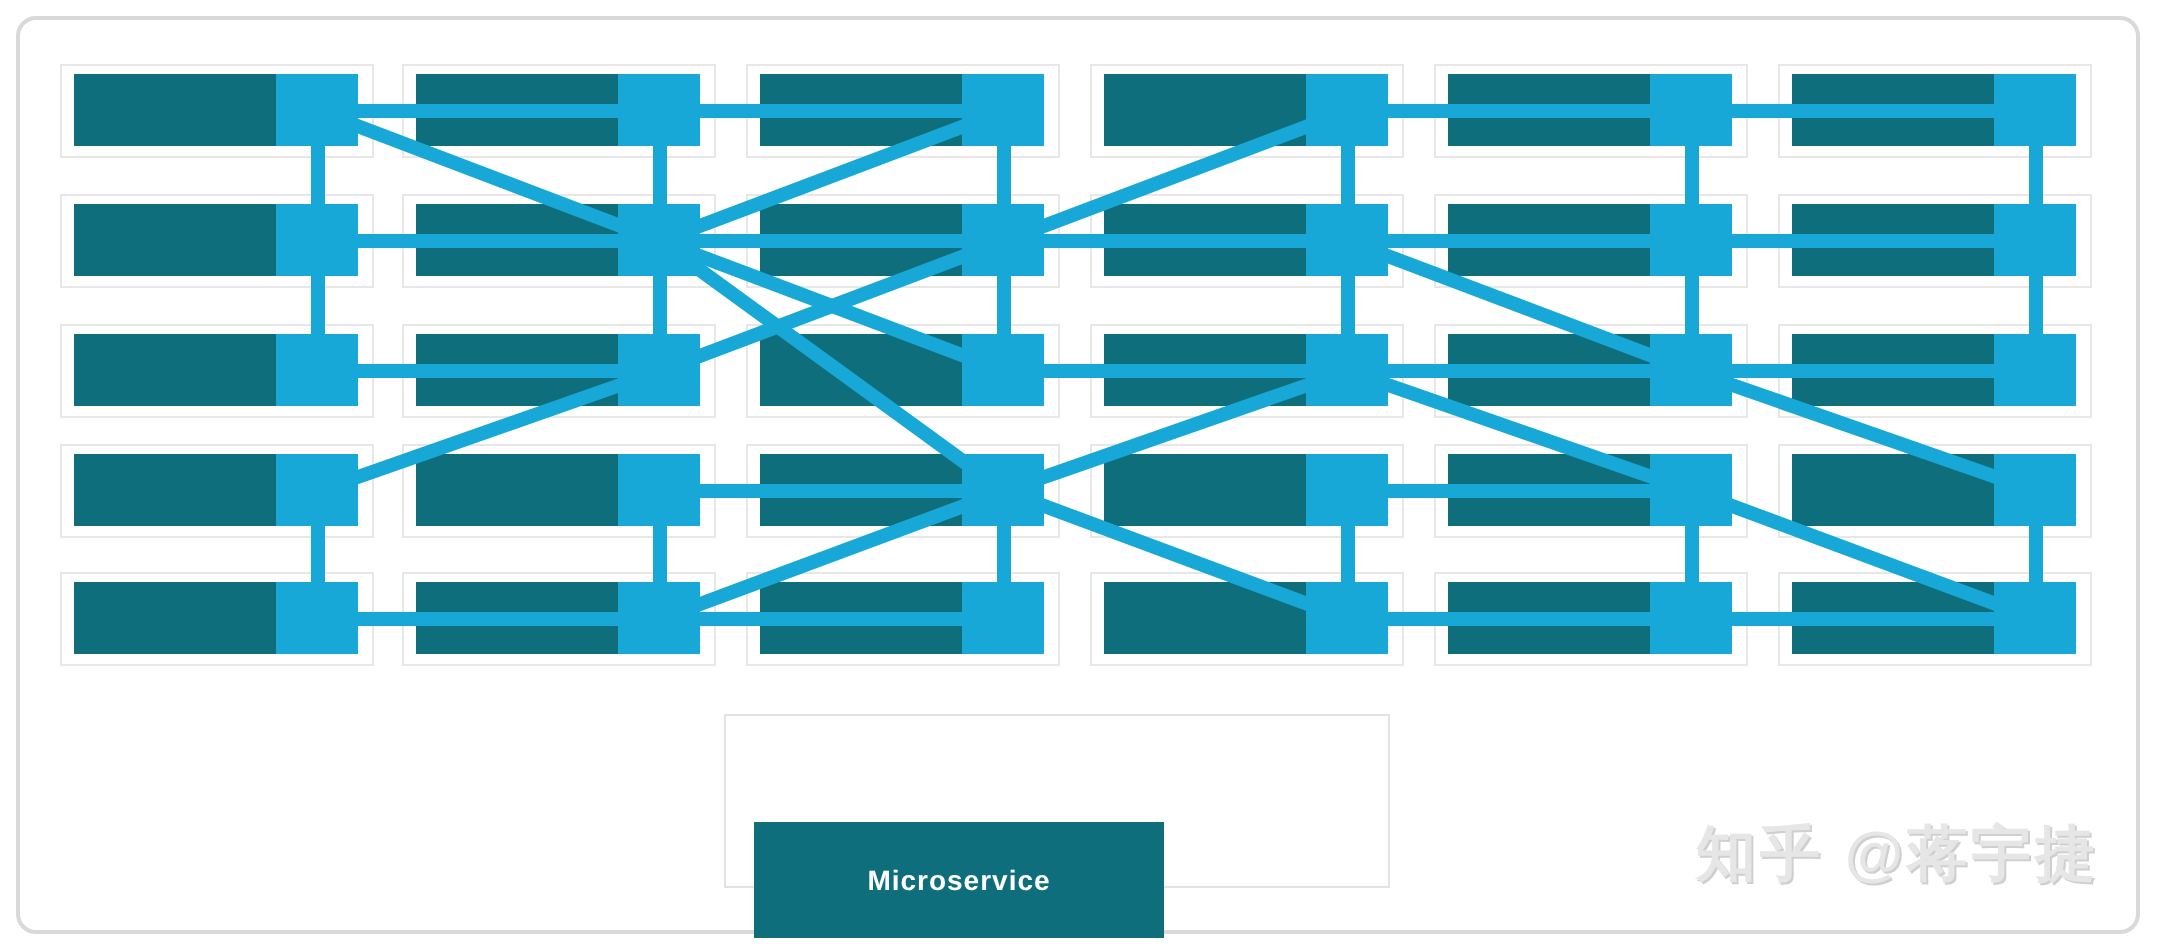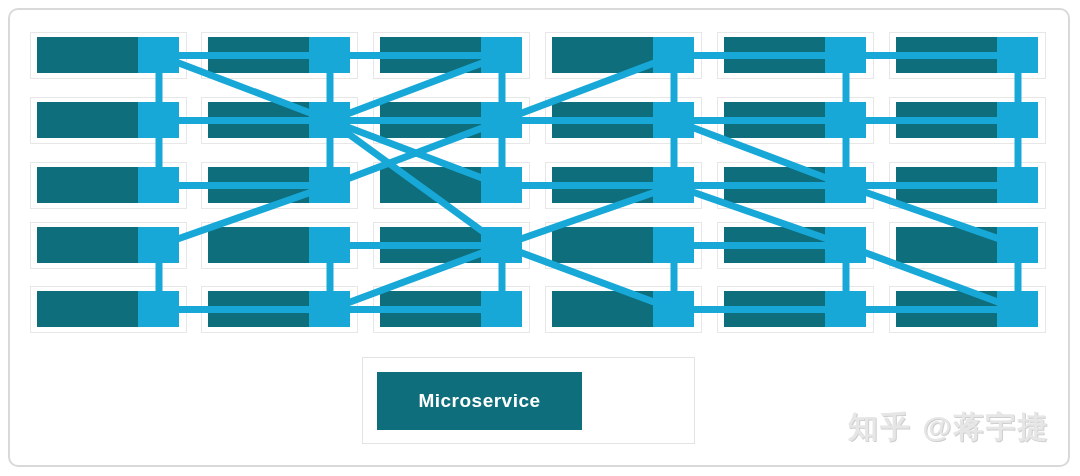--- a/index.html
+++ b/index.html
@@ -21,21 +21,21 @@
   .sc-rect{position:absolute;left:107px;top:4px;width:41px;height:36px;background:var(--cyan,#17a8d8);}
   svg.lines{position:absolute;left:0;top:0;z-index:2;pointer-events:none;}
   .legend{
     position:absolute;left:362px;top:357px;width:333px;height:87px;
     background:#fff;border:1px solid #e3e3e3;box-sizing:border-box;z-index:3;
   }
   .legend-box{
     position:absolute;top:14px;height:58px;display:flex;align-items:center;justify-content:center;
     color:#ffffff;font-weight:bold;letter-spacing:0.5px;
   }
-  .legend-ms{left:14px;width:205px;background:var(--teal,#0e6e7c);font-size:19px;}
+  .legend-ms{left:14px;width:205px;background:var(--teal,#0e6e7c);font-size:14px;margin-top:39px;}
   .legend-sc{left:233px;width:87px;background:var(--cyan,#17a8d8);font-size:16px;}
   .watermark{
     position:absolute;left:848px;top:407px;z-index:3;
     font-size:30px;font-weight:bold;letter-spacing:2px;
     color:var(--watermark,#e6e6e6);text-shadow:1px 1px 0 #cfcfcf;
     font-family:Liberation Sans, sans-serif;white-space:nowrap;
   }
 </style>
 </head>
 <body>

